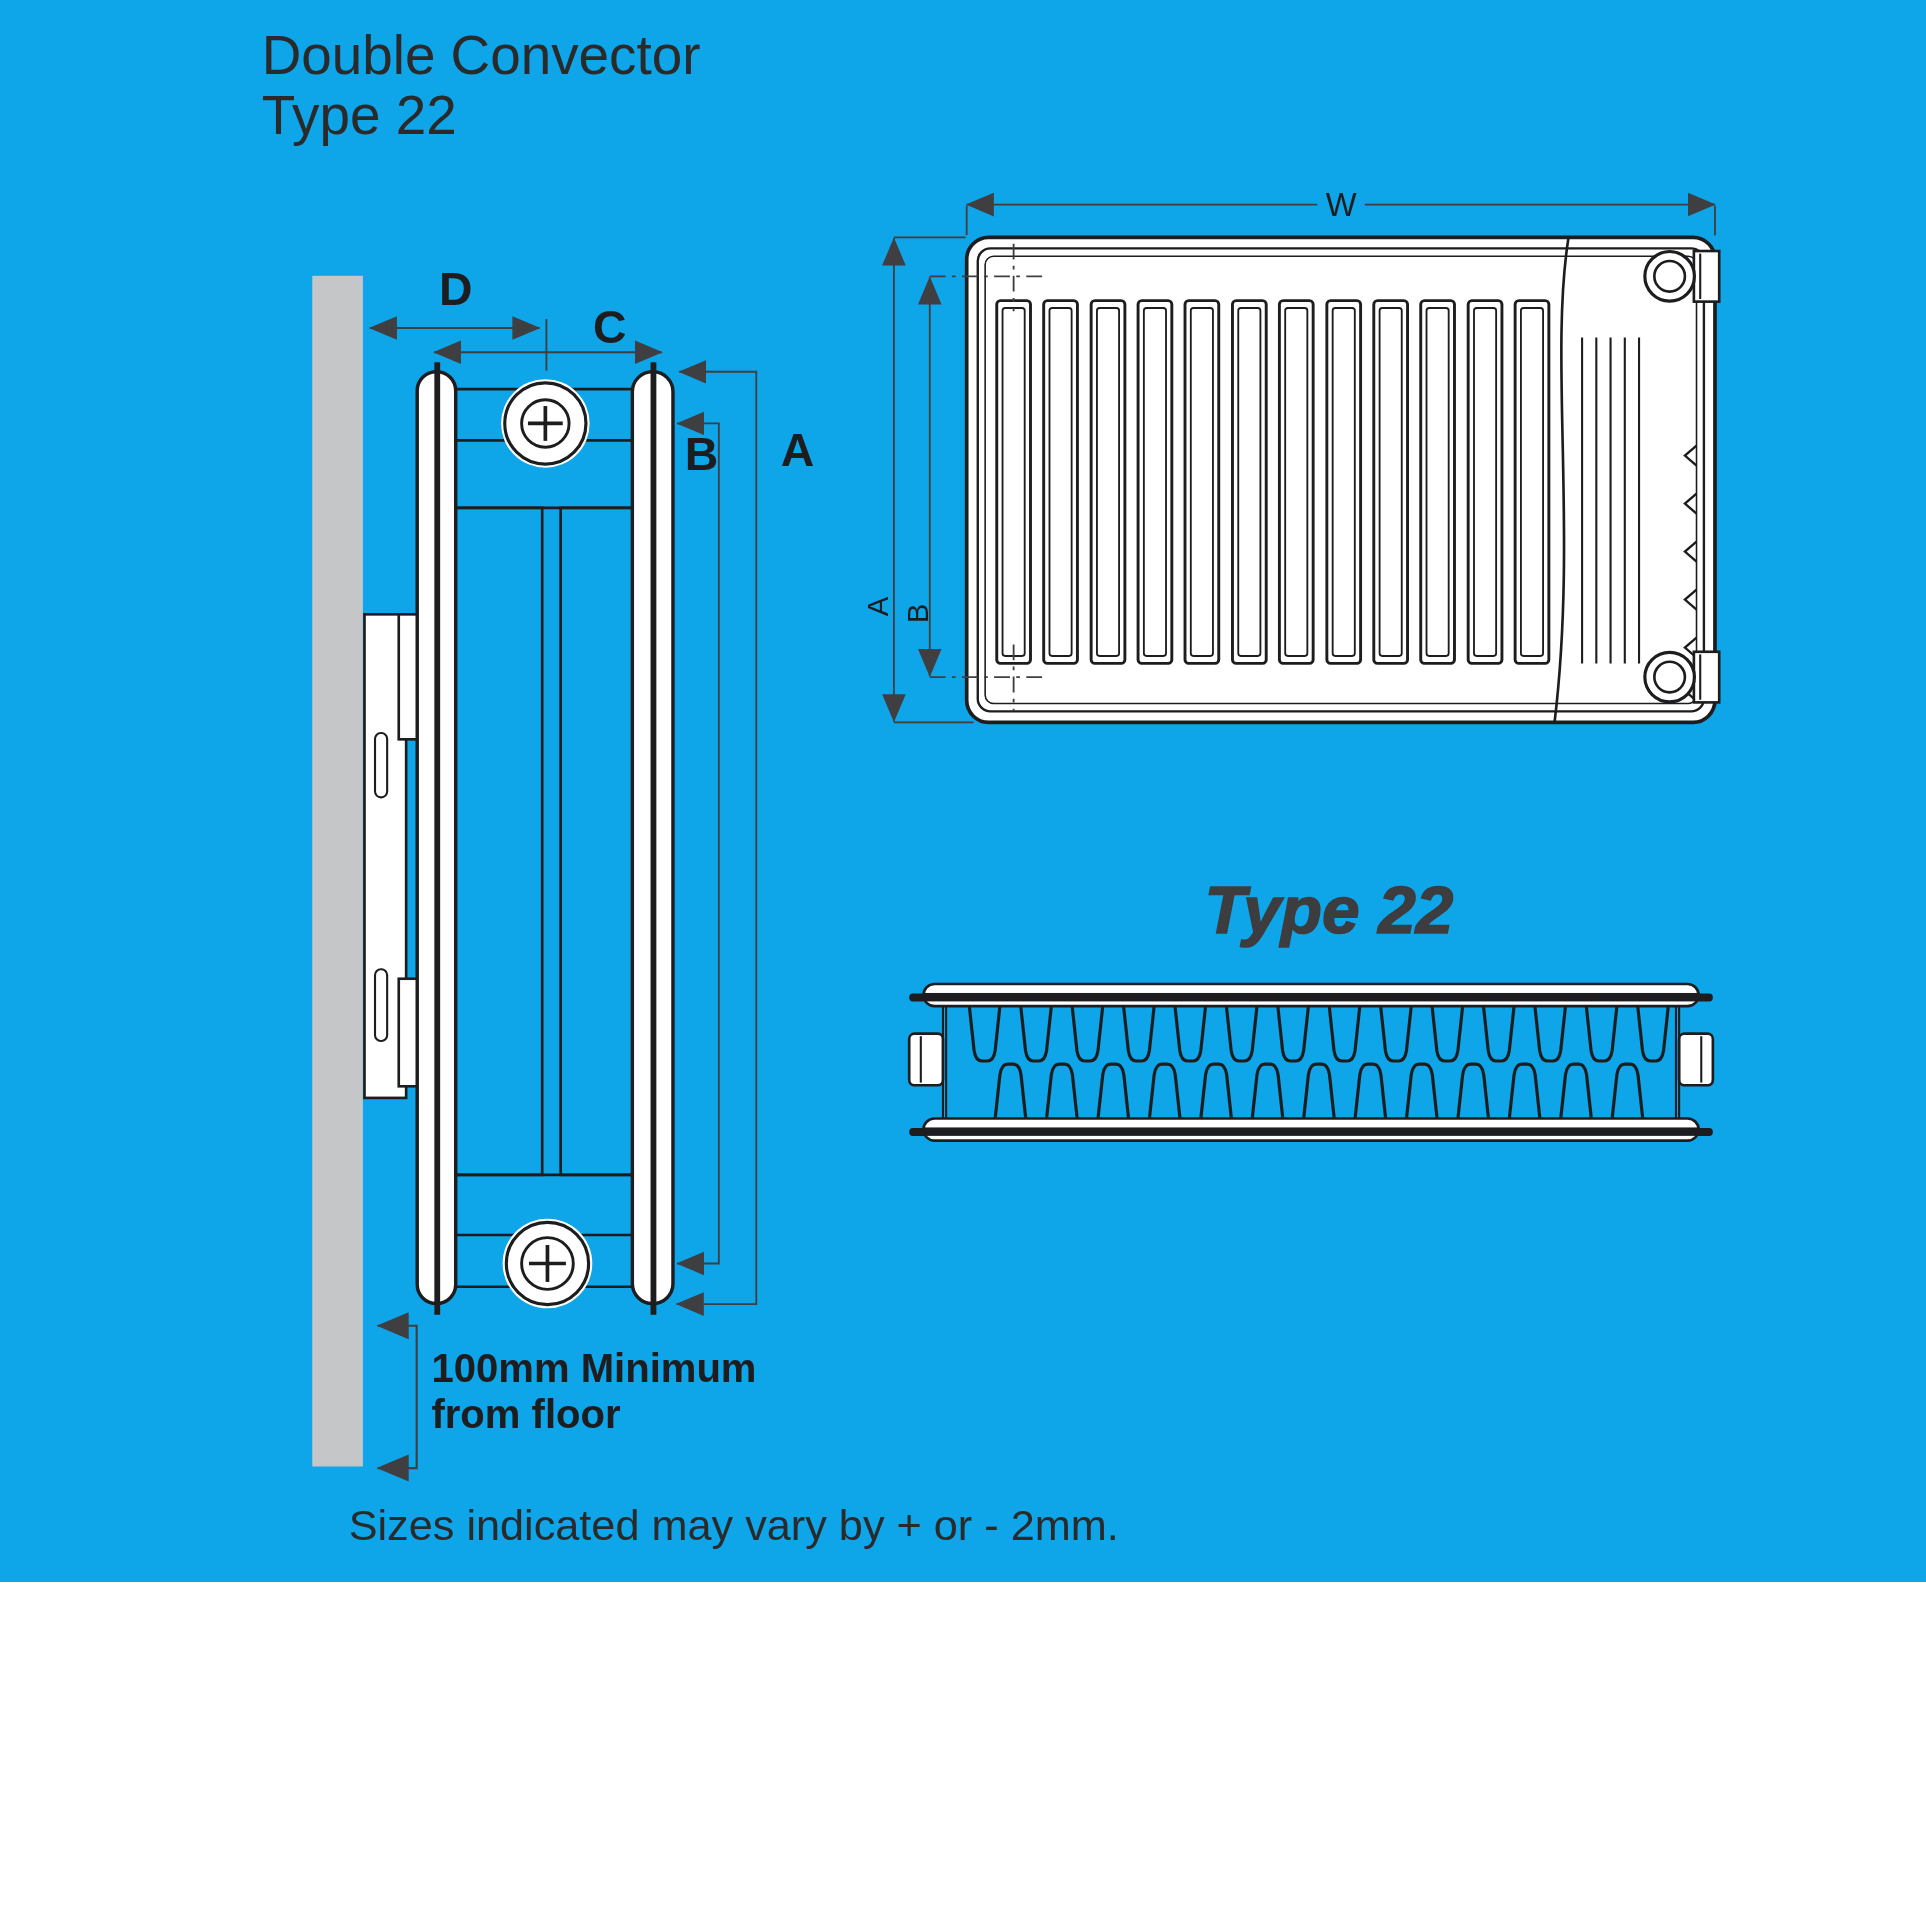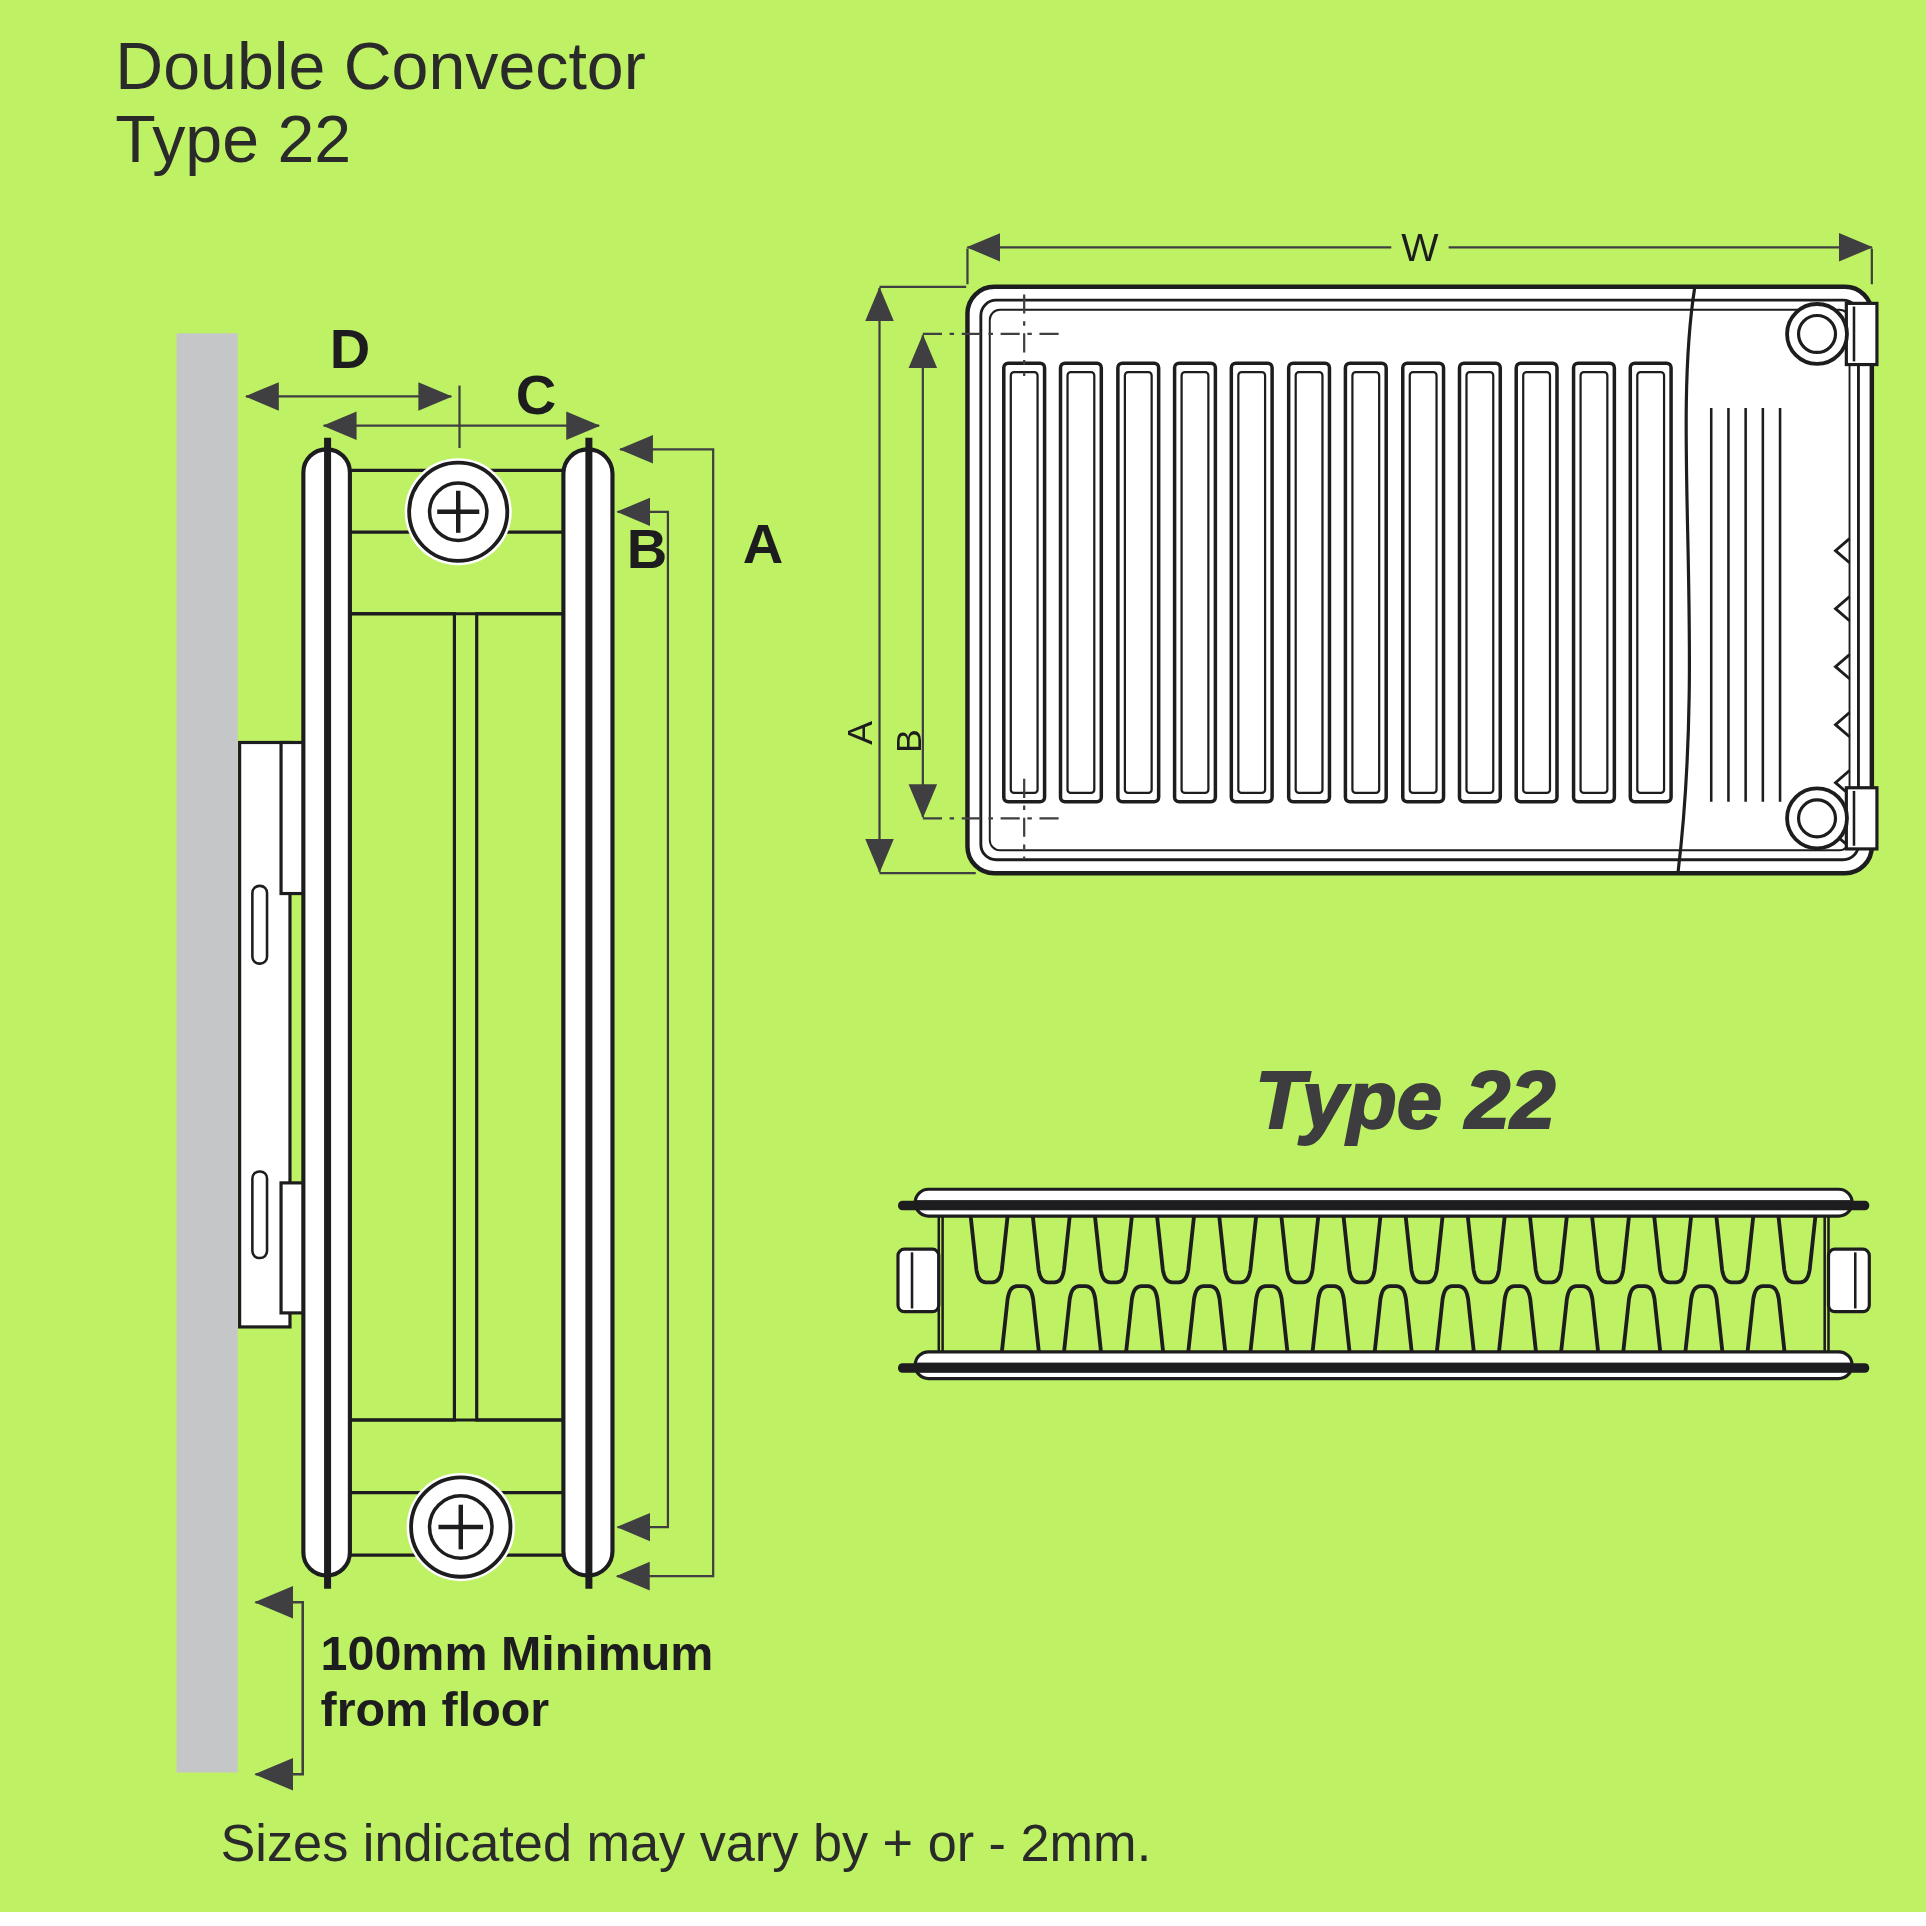--- a/index.html
+++ b/index.html
@@ -1,16 +1,16 @@
 <!DOCTYPE html>
 <html style="font-size:10.3px"><head>
 <meta charset="utf-8">
 <style>
   html,body{margin:0;padding:0;background:#ffffff;}
-  .canvas{position:relative;width:1926px;height:1912px;background:#bef264;overflow:hidden;
+  .canvas{position:relative;width:1926px;height:1582px;background:#0ea5e9;overflow:hidden;
           font-family:"Liberation Sans", sans-serif;}
   svg{position:absolute;left:0;top:0;width:100%;height:100%;}
   text{font-family:"Liberation Sans", sans-serif;}
   .t-title{font-size:104px;font-weight:400;}
   .t-dim{font-size:88px;font-weight:700;}
   .t-dim-small{font-size:56px;font-weight:400;}
   .t-w{font-size:62px;font-weight:400;}
   .t-note{font-size:82px;font-weight:400;}
   .t-floor{font-size:76px;font-weight:700;}
   .t-type{font-size:128px;font-weight:700;font-style:italic;paint-order:stroke;stroke-width:3px;}

